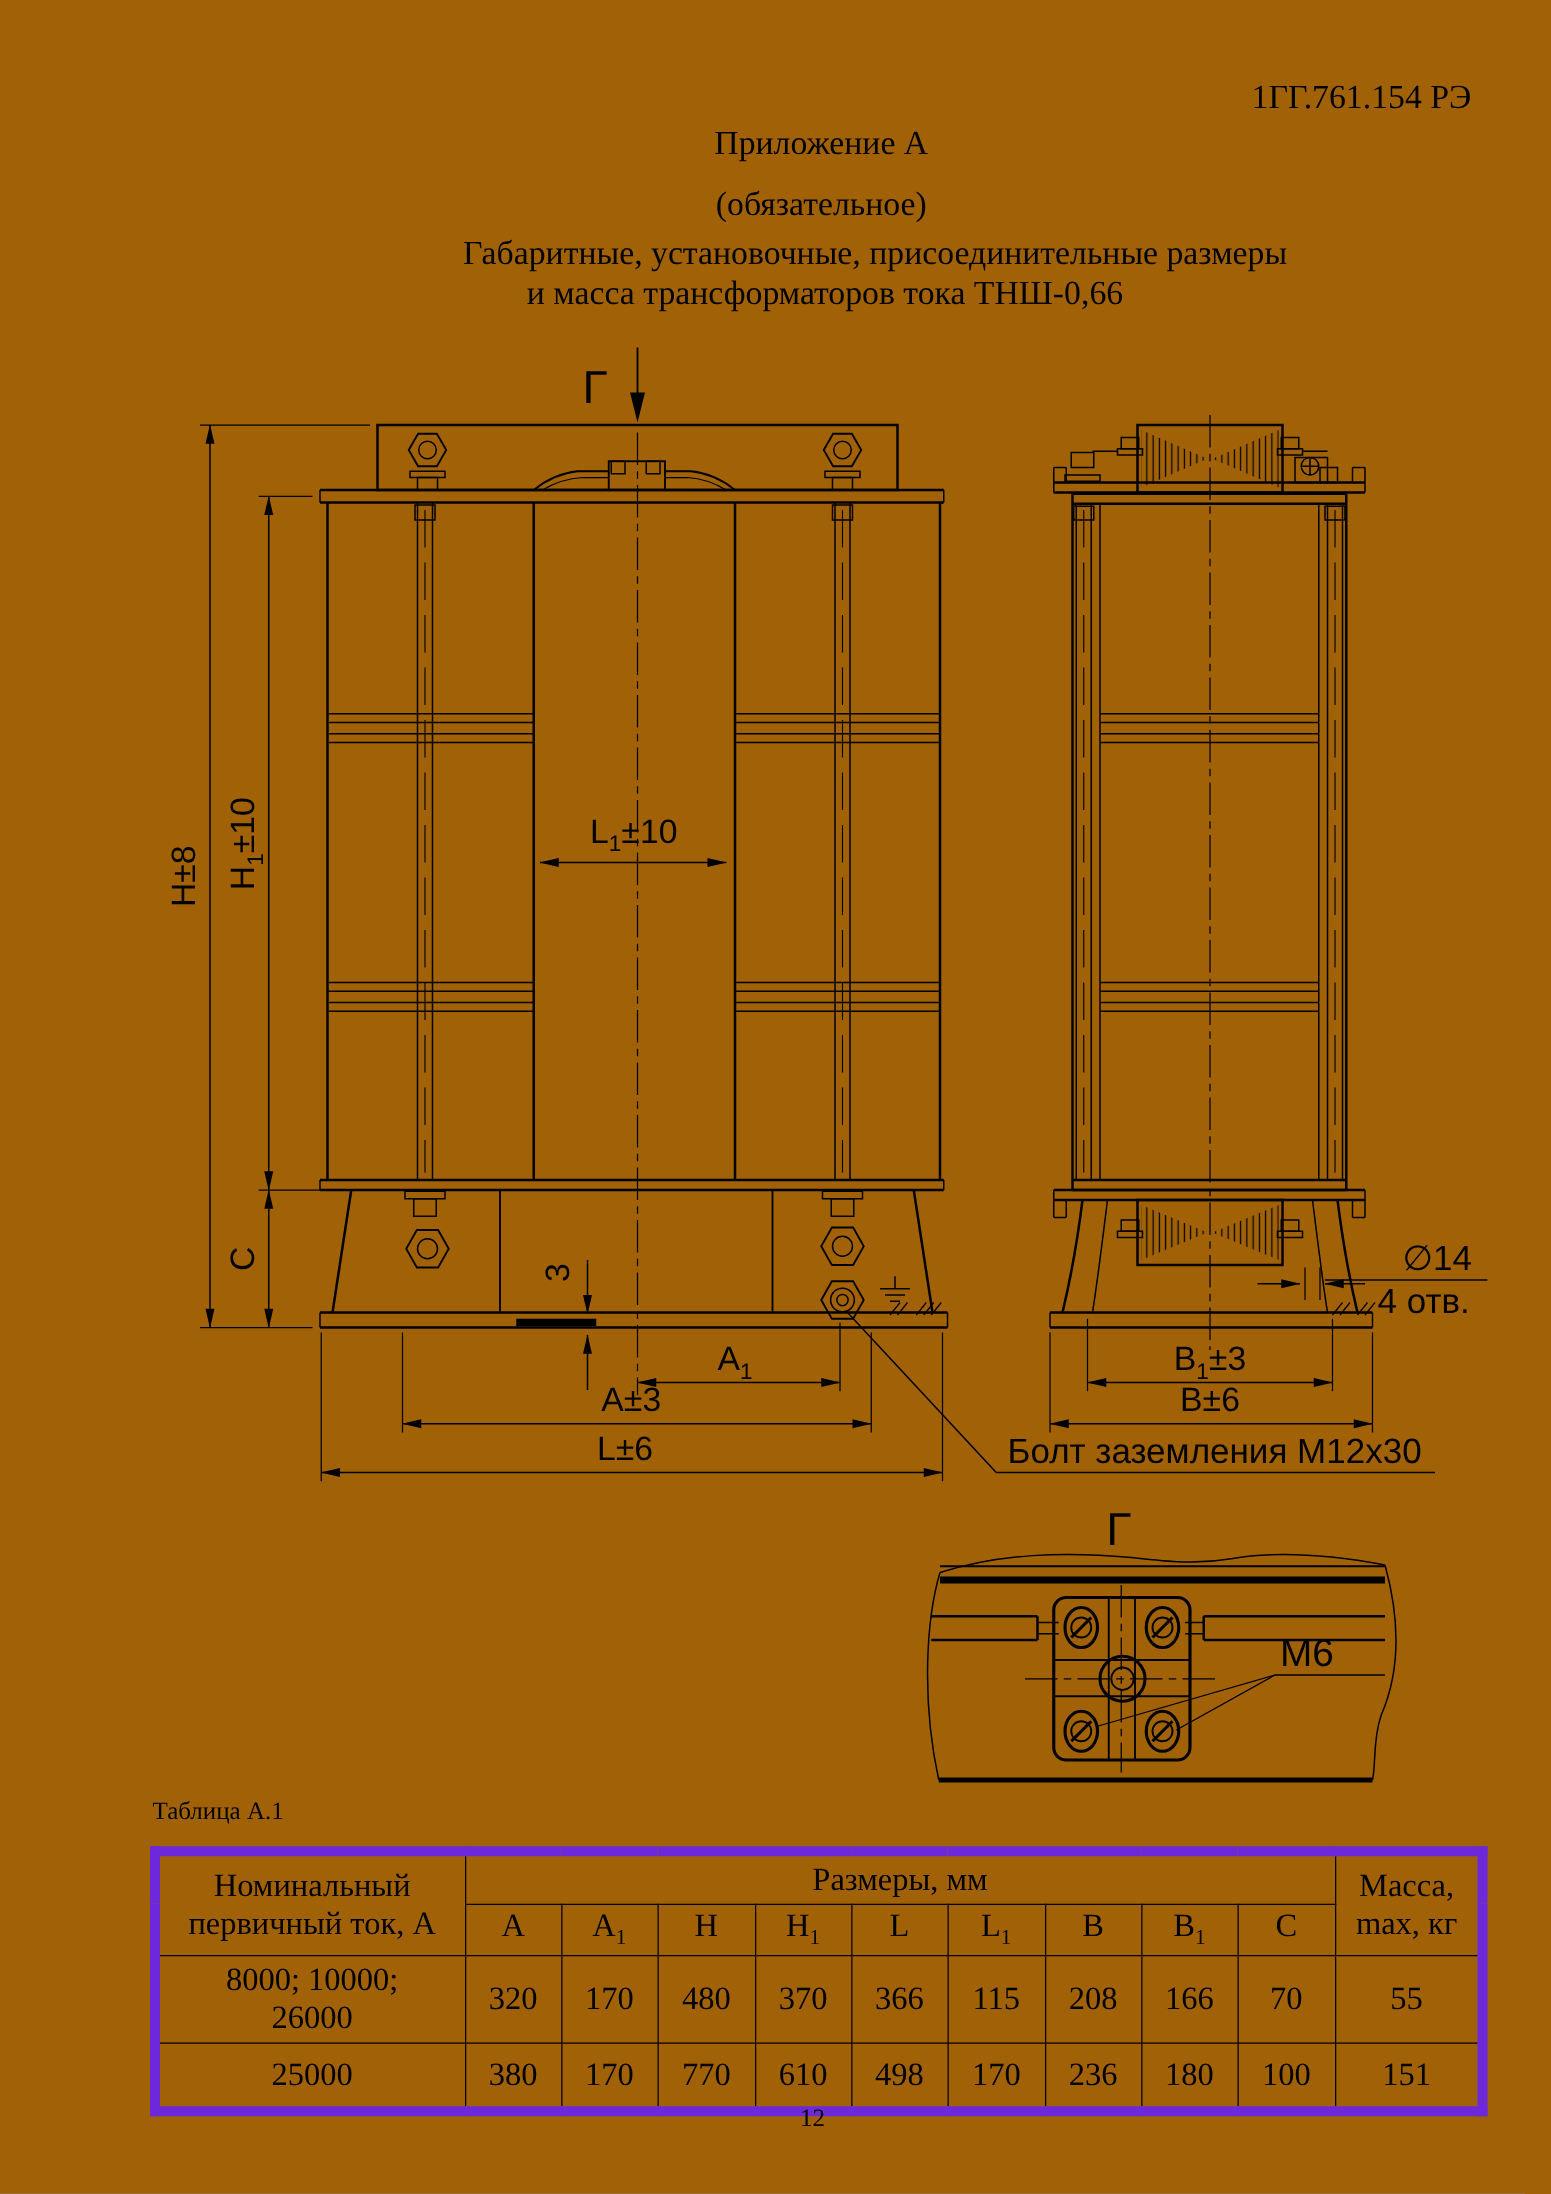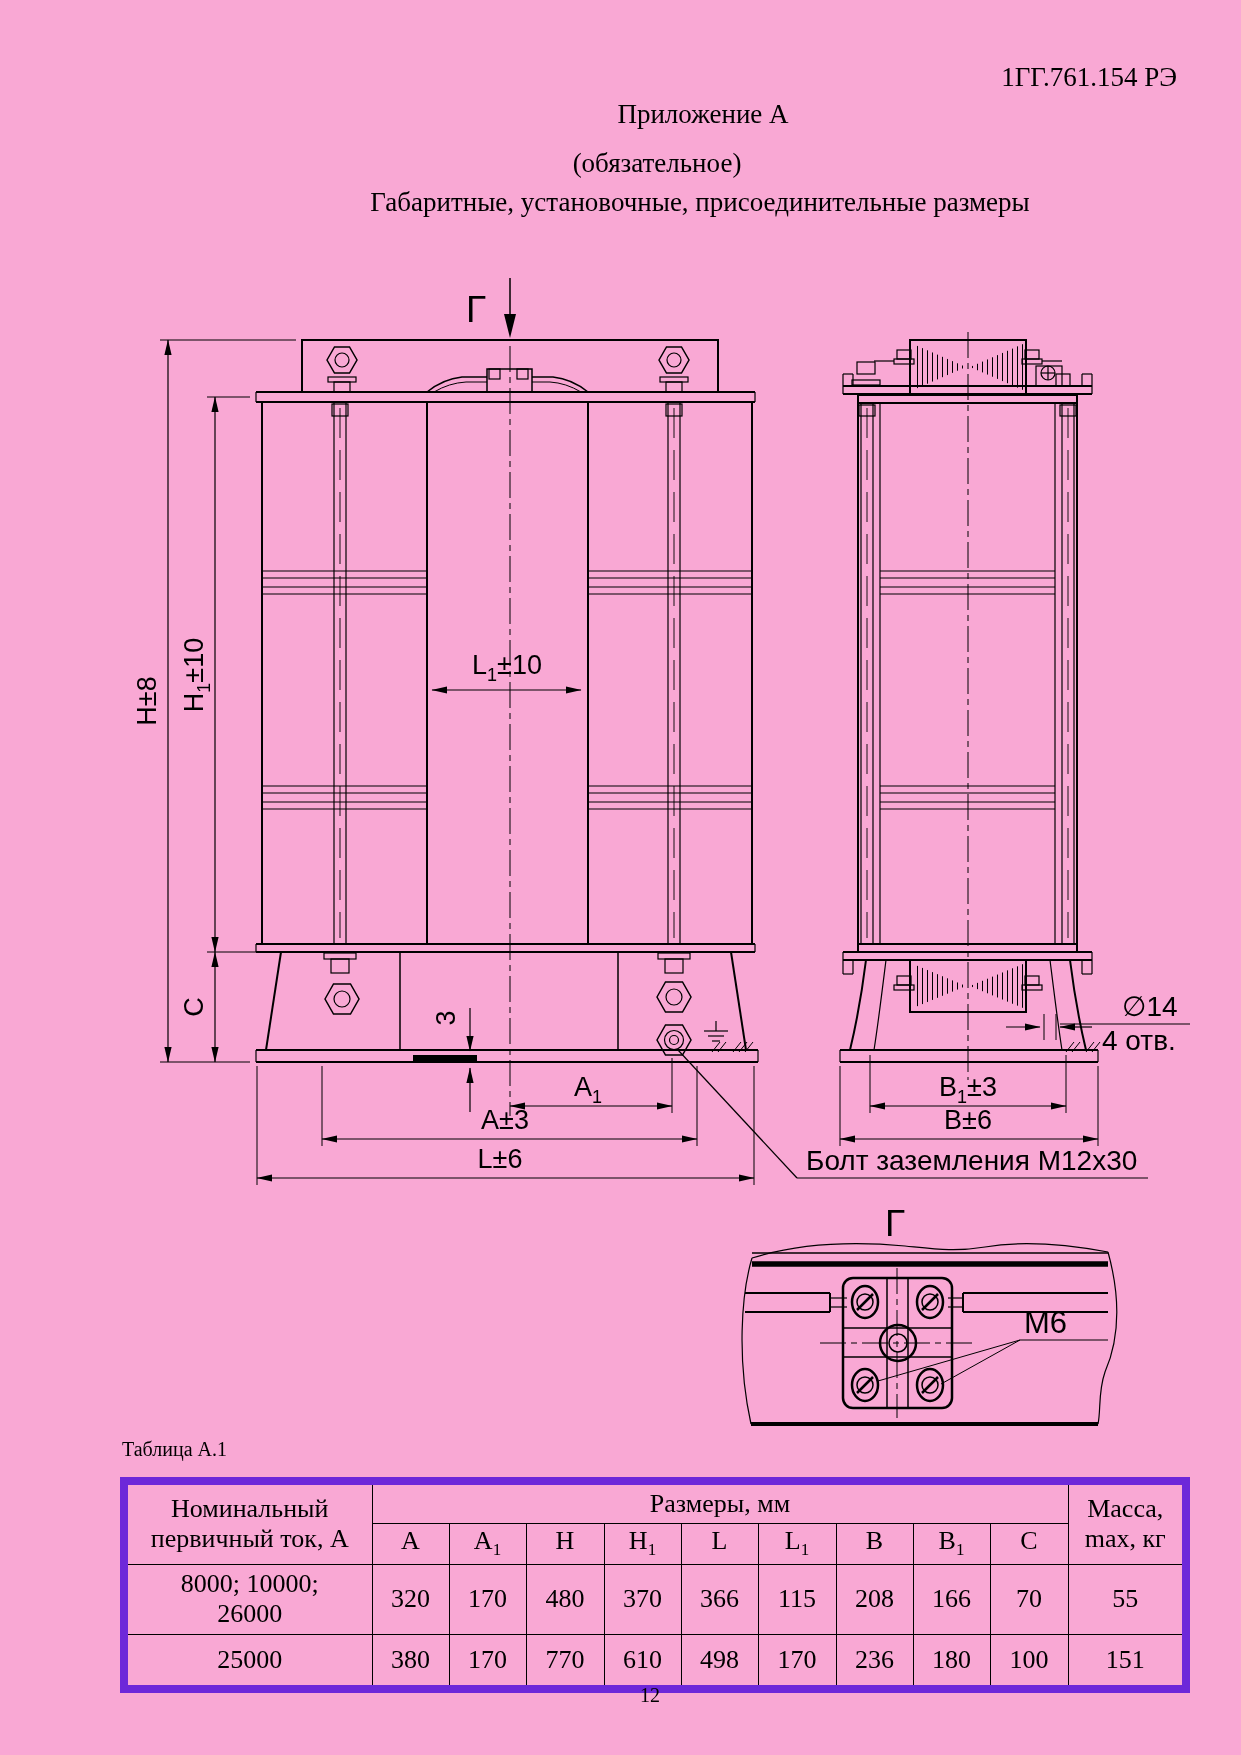--- a/index.html
+++ b/index.html
@@ -1,17 +1,17 @@
 <!DOCTYPE html>
 <html><head>
 <meta charset="utf-8">
 <style>
   html,body{margin:0;padding:0;background:#888;}
   .page{
-    position:relative;width:1241px;height:1755px;background:#f9a8d4;
+    position:relative;width:1241px;height:1755px;background:#a16207;
     margin:0 auto;overflow:hidden;color:#000;
     font-family:"Liberation Serif","DejaVu Serif",serif;
   }
   .hdr{position:absolute;white-space:nowrap;font-size:27px;color:#000;}
   .centered{transform:translateX(-50%);}
   .doc-code{top:62px;right:64px;}
   .svgwrap{position:absolute;left:0;top:0;width:1241px;height:1755px;}
   svg{display:block;}
   svg text{fill:#000;}
   .dimtxt{font-family:"Liberation Sans","DejaVu Sans",sans-serif;font-size:27px;}
@@ -37,23 +37,24 @@
   table.spec{border:8px solid #6d28d9;}
   table.spec sub{font-size:17px;}
   .page-num{position:absolute;left:650px;top:1684px;transform:translateX(-50%);font-size:20px;}
 </style>
 </head>
 <body>
 
 <div class="page">
 
   <div class="hdr doc-code">1ГГ.761.154 РЭ</div>
-  <div class="hdr centered" style="left:657px;top:99px;margin-left:46px;">Приложение А</div>
+  <div class="hdr centered" style="left:657px;top:99px;">Приложение А</div>
   <div class="hdr centered" style="left:657px;top:148px;">(обязательное)</div>
   <div class="hdr centered" style="left:700px;top:187px;">Габаритные, установочные, присоединительные размеры</div>
+  <div class="hdr centered" style="left:660px;top:219px;">и масса трансформаторов тока ТНШ-0,66</div>
 
   <div class="svgwrap">
   <svg width="1241" height="1755" viewBox="0 0 1241 1755" xmlns="http://www.w3.org/2000/svg">
     <defs>
       <marker id="mE" markerUnits="userSpaceOnUse" markerWidth="18" markerHeight="10" refX="17" refY="5" orient="auto">
         <path d="M17.5,5 L2,1.4 L2,8.6 Z" fill="#000"></path>
       </marker>
       <marker id="mS" markerUnits="userSpaceOnUse" markerWidth="18" markerHeight="10" refX="1" refY="5" orient="auto">
         <path d="M0.5,5 L16,1.4 L16,8.6 Z" fill="#000"></path>
       </marker>

